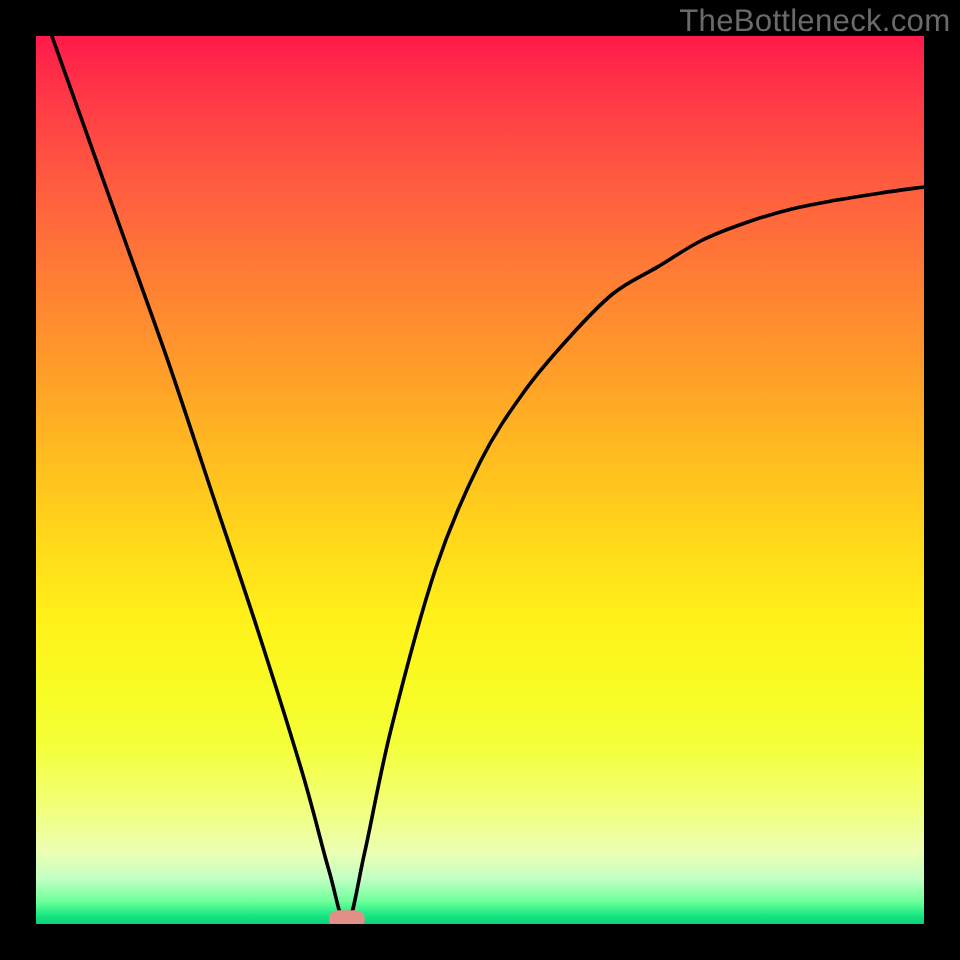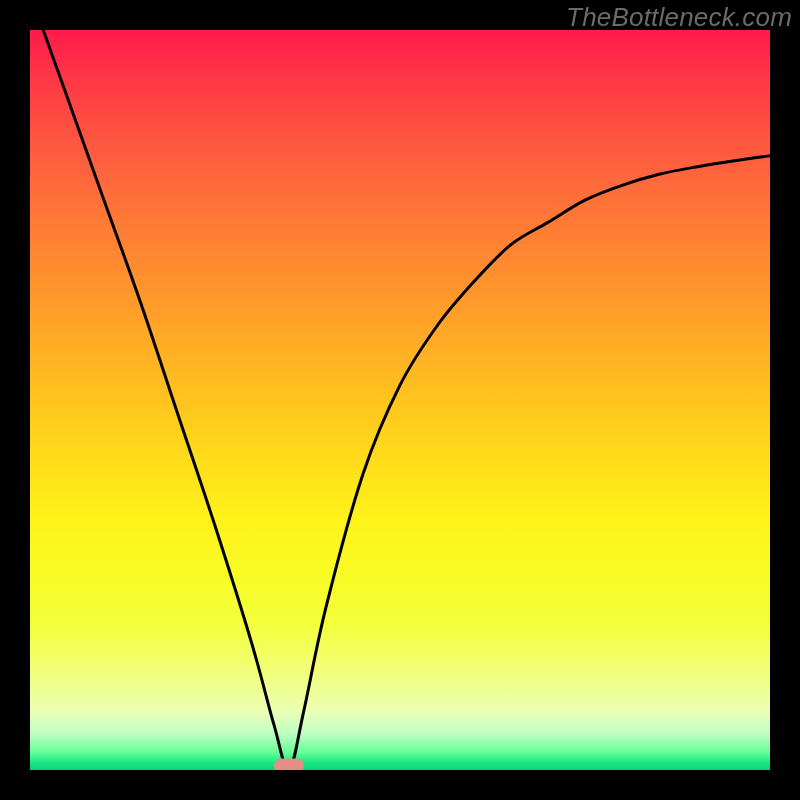--- a/index.html
+++ b/index.html
@@ -19,21 +19,20 @@
   }
   .watermark {
     position: absolute;
     top: 2px;
     right: 8px;
     color: #6a6a6a;
     font-size: 26px;
     font-weight: 400;
     letter-spacing: 0.2px;
     z-index: 10;
-    font-style: italic;
   }
   .plot {
     position: absolute;
     left: 30px;
     top: 30px;
     width: 740px;
     height: 740px;
     overflow: hidden;
   }
   .gradient {

